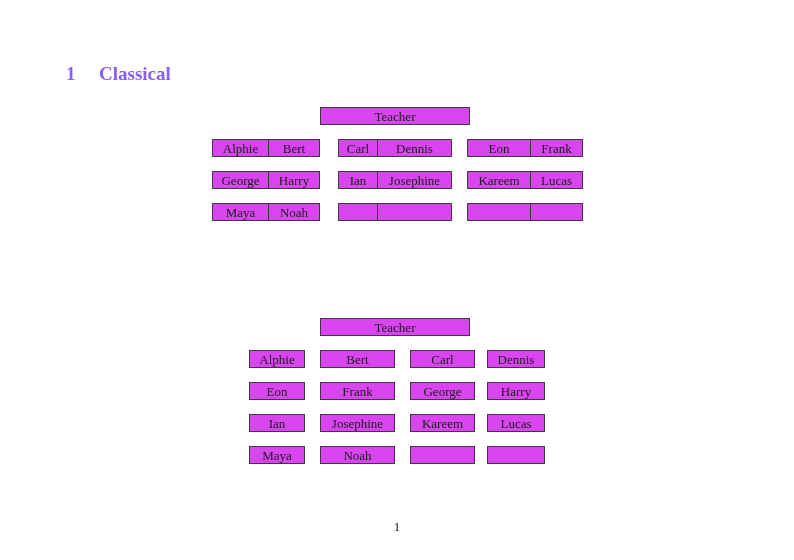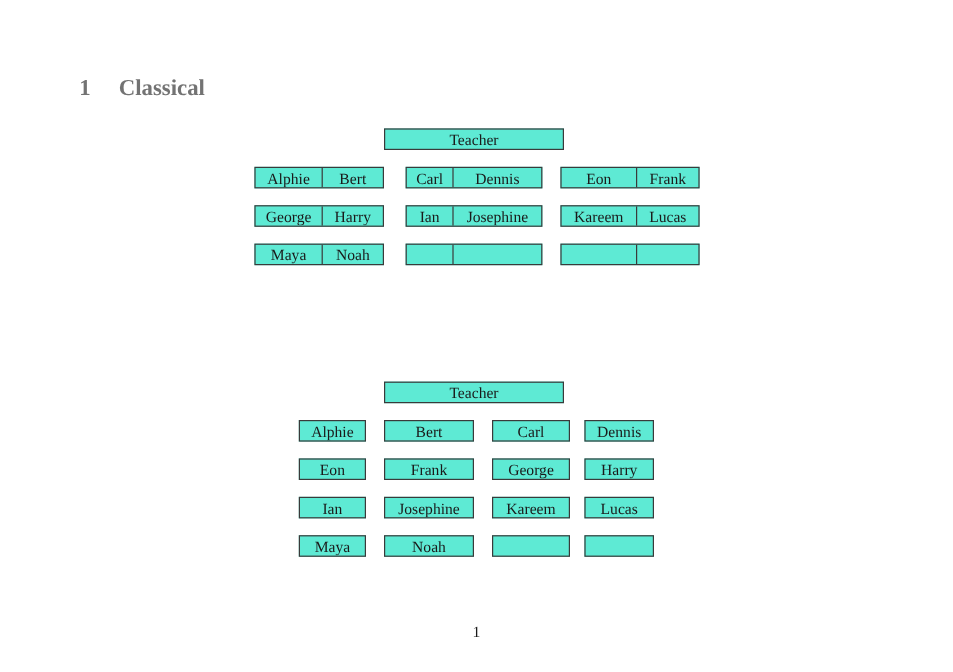--- a/index.html
+++ b/index.html
@@ -12,31 +12,31 @@
     color: #1a1a1a;
     overflow: hidden;
   }
   .sec {
     position: absolute;
     left: 66px;
     margin: 0;
     font-size: 19px;
     line-height: 1.15;
     font-weight: bold;
-    color: #737373;
+    color: #8b5cf6;
     white-space: nowrap;
   }
   .secnum { display: inline-block; width: 33px; }
   .desk {
     position: absolute;
     display: flex;
     height: 18px;
     box-sizing: border-box;
     border: 1px solid #3a3a3a;
-    background: #5eead4;
+    background: #d946ef;
     align-items: stretch;
   }
   .seat {
     flex: 1 1 auto;
     display: flex;
     align-items: center;
     justify-content: center;
     font-size: 13px;
     line-height: 1;
     white-space: nowrap;

